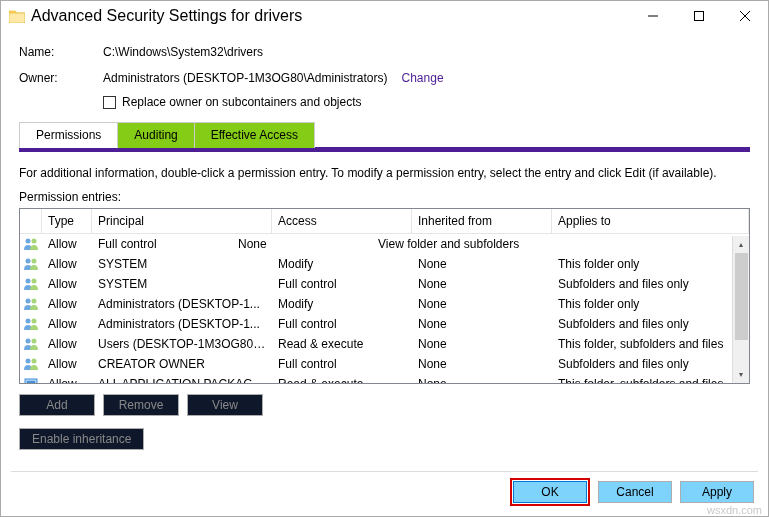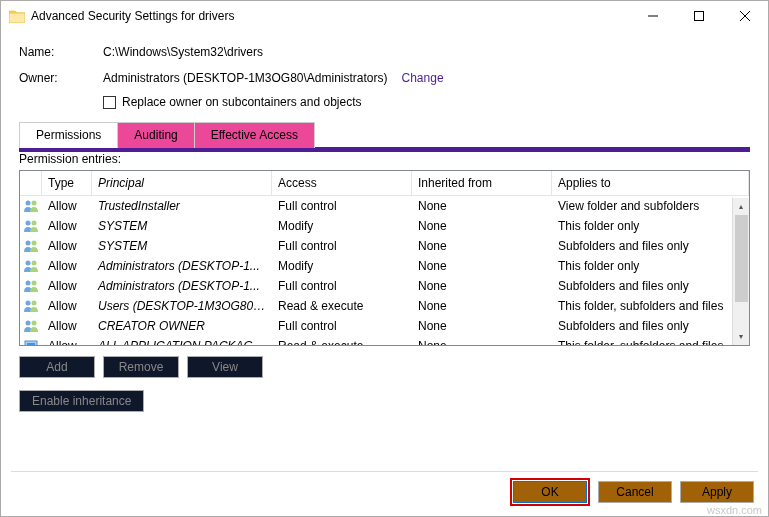--- a/index.html
+++ b/index.html
@@ -23,21 +23,21 @@
   height: 30px;
   display: flex;
   align-items: center;
   padding-left: 8px;
 }
 .titlebar .folder-icon {
   width: 16px; height: 16px;
   display: inline-flex; align-items: center; justify-content: center;
   margin-right: 6px;
 }
-.titlebar .title { font-size: 12px; }
+.titlebar .title { font-size: 16px; }
 .win-controls { margin-left: auto; display: flex; }
 .win-btn {
   width: 46px; height: 30px;
   display: flex; align-items: center; justify-content: center;
   font-family: "Segoe UI Symbol", sans-serif;
   font-size: 10px;
 }
 .content {
   padding: 14px 18px 0 18px;
 }
@@ -67,21 +67,21 @@
   background: #fff;
   position: relative;
   top: 1px;
   cursor: pointer;
 }
 .tab.active {
   border-bottom: 1px solid #fff;
   z-index: 2;
 }
 .tab.inactive {
-  background: #ec4899;
+  background: #84cc16;
   border-top: 1px solid #ccc;
 }
 .info-text { margin: 14px 0 10px 0; }
 .section-label { margin-bottom: 4px; }
 .list-box {
   border: 1px solid #828790;
   height: 176px;
   position: relative;
   overflow: hidden;
 }
@@ -94,21 +94,21 @@
   padding: 5px 6px;
   overflow: hidden;
   text-overflow: ellipsis;
   white-space: nowrap;
 }
 .list-header .col {
   border-right: 1px solid #e5e5e5;
 }
 .col-icon { width: 22px; padding: 3px 2px !important; display: flex; align-items: center; justify-content: center; }
 .col-type { width: 50px; }
-.col-principal { width: 180px; font-style: italic; }
+.col-principal { width: 180px; }
 .col-access { width: 140px; }
 .col-inherited { width: 140px; }
 .col-applies { flex: 1; }
 .list-body {
   overflow-y: hidden;
 }
 .list-row {
   display: flex;
   height: 20px;
   align-items: center;
@@ -126,21 +126,21 @@
 }
 .btn {
   min-width: 76px; height: 22px;
   border: 1px solid #adadad;
   background: #0f172a;
   color: #888;
   display: flex; align-items: center; justify-content: center;
   font-size: 12px;
   padding: 0 12px;
 }
-.btn.enabled { color: #000; background: #a16207; border-color: #adadad; cursor: pointer; }
+.btn.enabled { color: #000; background: #7dd3fc; border-color: #adadad; cursor: pointer; }
 .footer-sep {
   border-top: 1px solid #ddd;
   position: absolute;
   left: 10px; right: 10px;
   bottom: 44px;
 }
 .footer {
   position: absolute;
   bottom: 10px; right: 14px;
   display: flex; gap: 8px; align-items: center;
@@ -204,20 +204,21 @@
         </div>
       </div>
     </div>
 
     <div class="tabs">
       <div class="tab active">Permissions</div>
       <div class="tab inactive">Auditing</div>
       <div class="tab inactive">Effective Access</div>
     </div>
 
+    <div class="info-text">For additional information, double-click a permission entry. To modify a permission entry, select the entry and click Edit (if available).</div>
 
     <div class="section-label">Permission entries:</div>
 
     <div class="list-box">
       <div class="list-header">
         <div class="col col-icon"></div>
         <div class="col col-type">Type</div>
         <div class="col col-principal">Principal</div>
         <div class="col col-access">Access</div>
         <div class="col col-inherited">Inherited from</div>
@@ -227,21 +228,20 @@
           <div class="list-row">
             <div class="col col-icon">
               <svg width="16" height="14" viewBox="0 0 16 14">
                 <circle cx="5" cy="4" r="2.5" fill="#6ea8e0"></circle>
                 <circle cx="11" cy="4" r="2.5" fill="#a7d67a"></circle>
                 <path d="M1 13 q0 -5 4 -5 t4 5 z" fill="#6ea8e0"></path>
                 <path d="M7 13 q0 -5 4 -5 t4 5 z" fill="#a7d67a"></path>
               </svg>
             </div>
             <div class="col col-type">Allow</div>
-            <div class="col col-principal">TrustedInstaller</div>
             <div class="col col-access">Full control</div>
             <div class="col col-inherited">None</div>
             <div class="col col-applies">View folder and subfolders</div>
           </div>
           <div class="list-row">
             <div class="col col-icon">
               <svg width="16" height="14" viewBox="0 0 16 14">
                 <circle cx="5" cy="4" r="2.5" fill="#6ea8e0"></circle>
                 <circle cx="11" cy="4" r="2.5" fill="#a7d67a"></circle>
                 <path d="M1 13 q0 -5 4 -5 t4 5 z" fill="#6ea8e0"></path>

